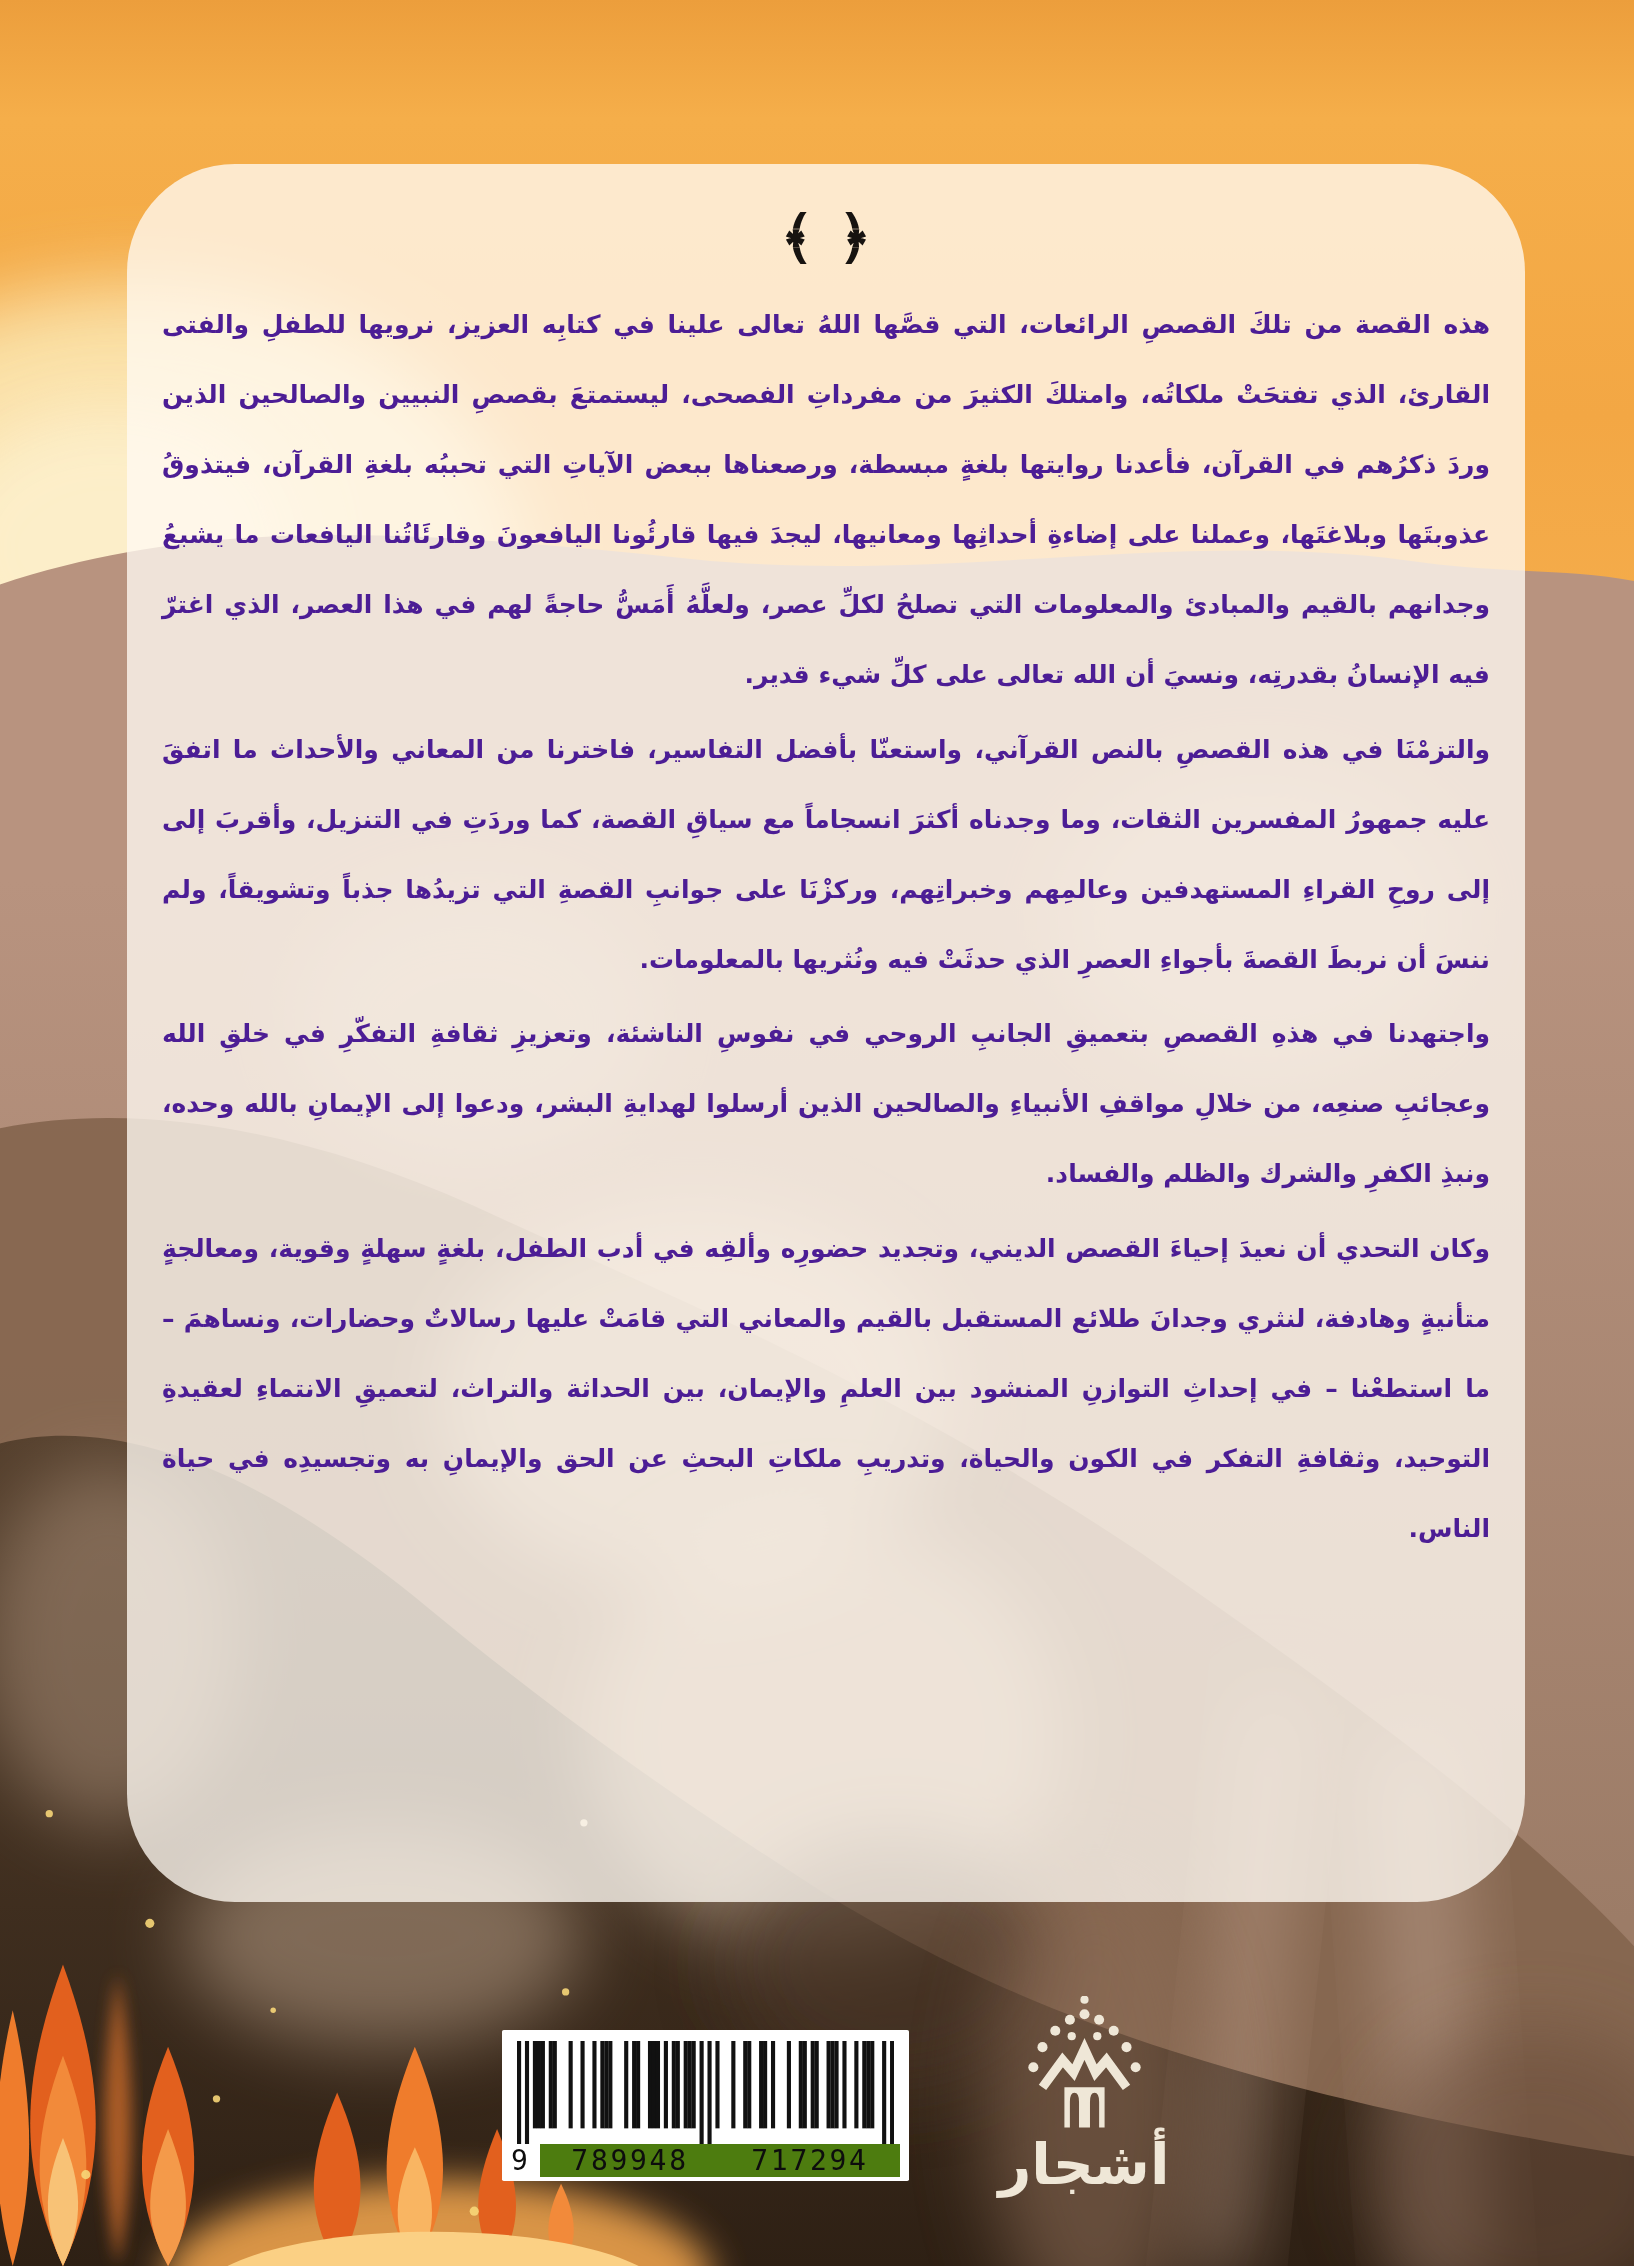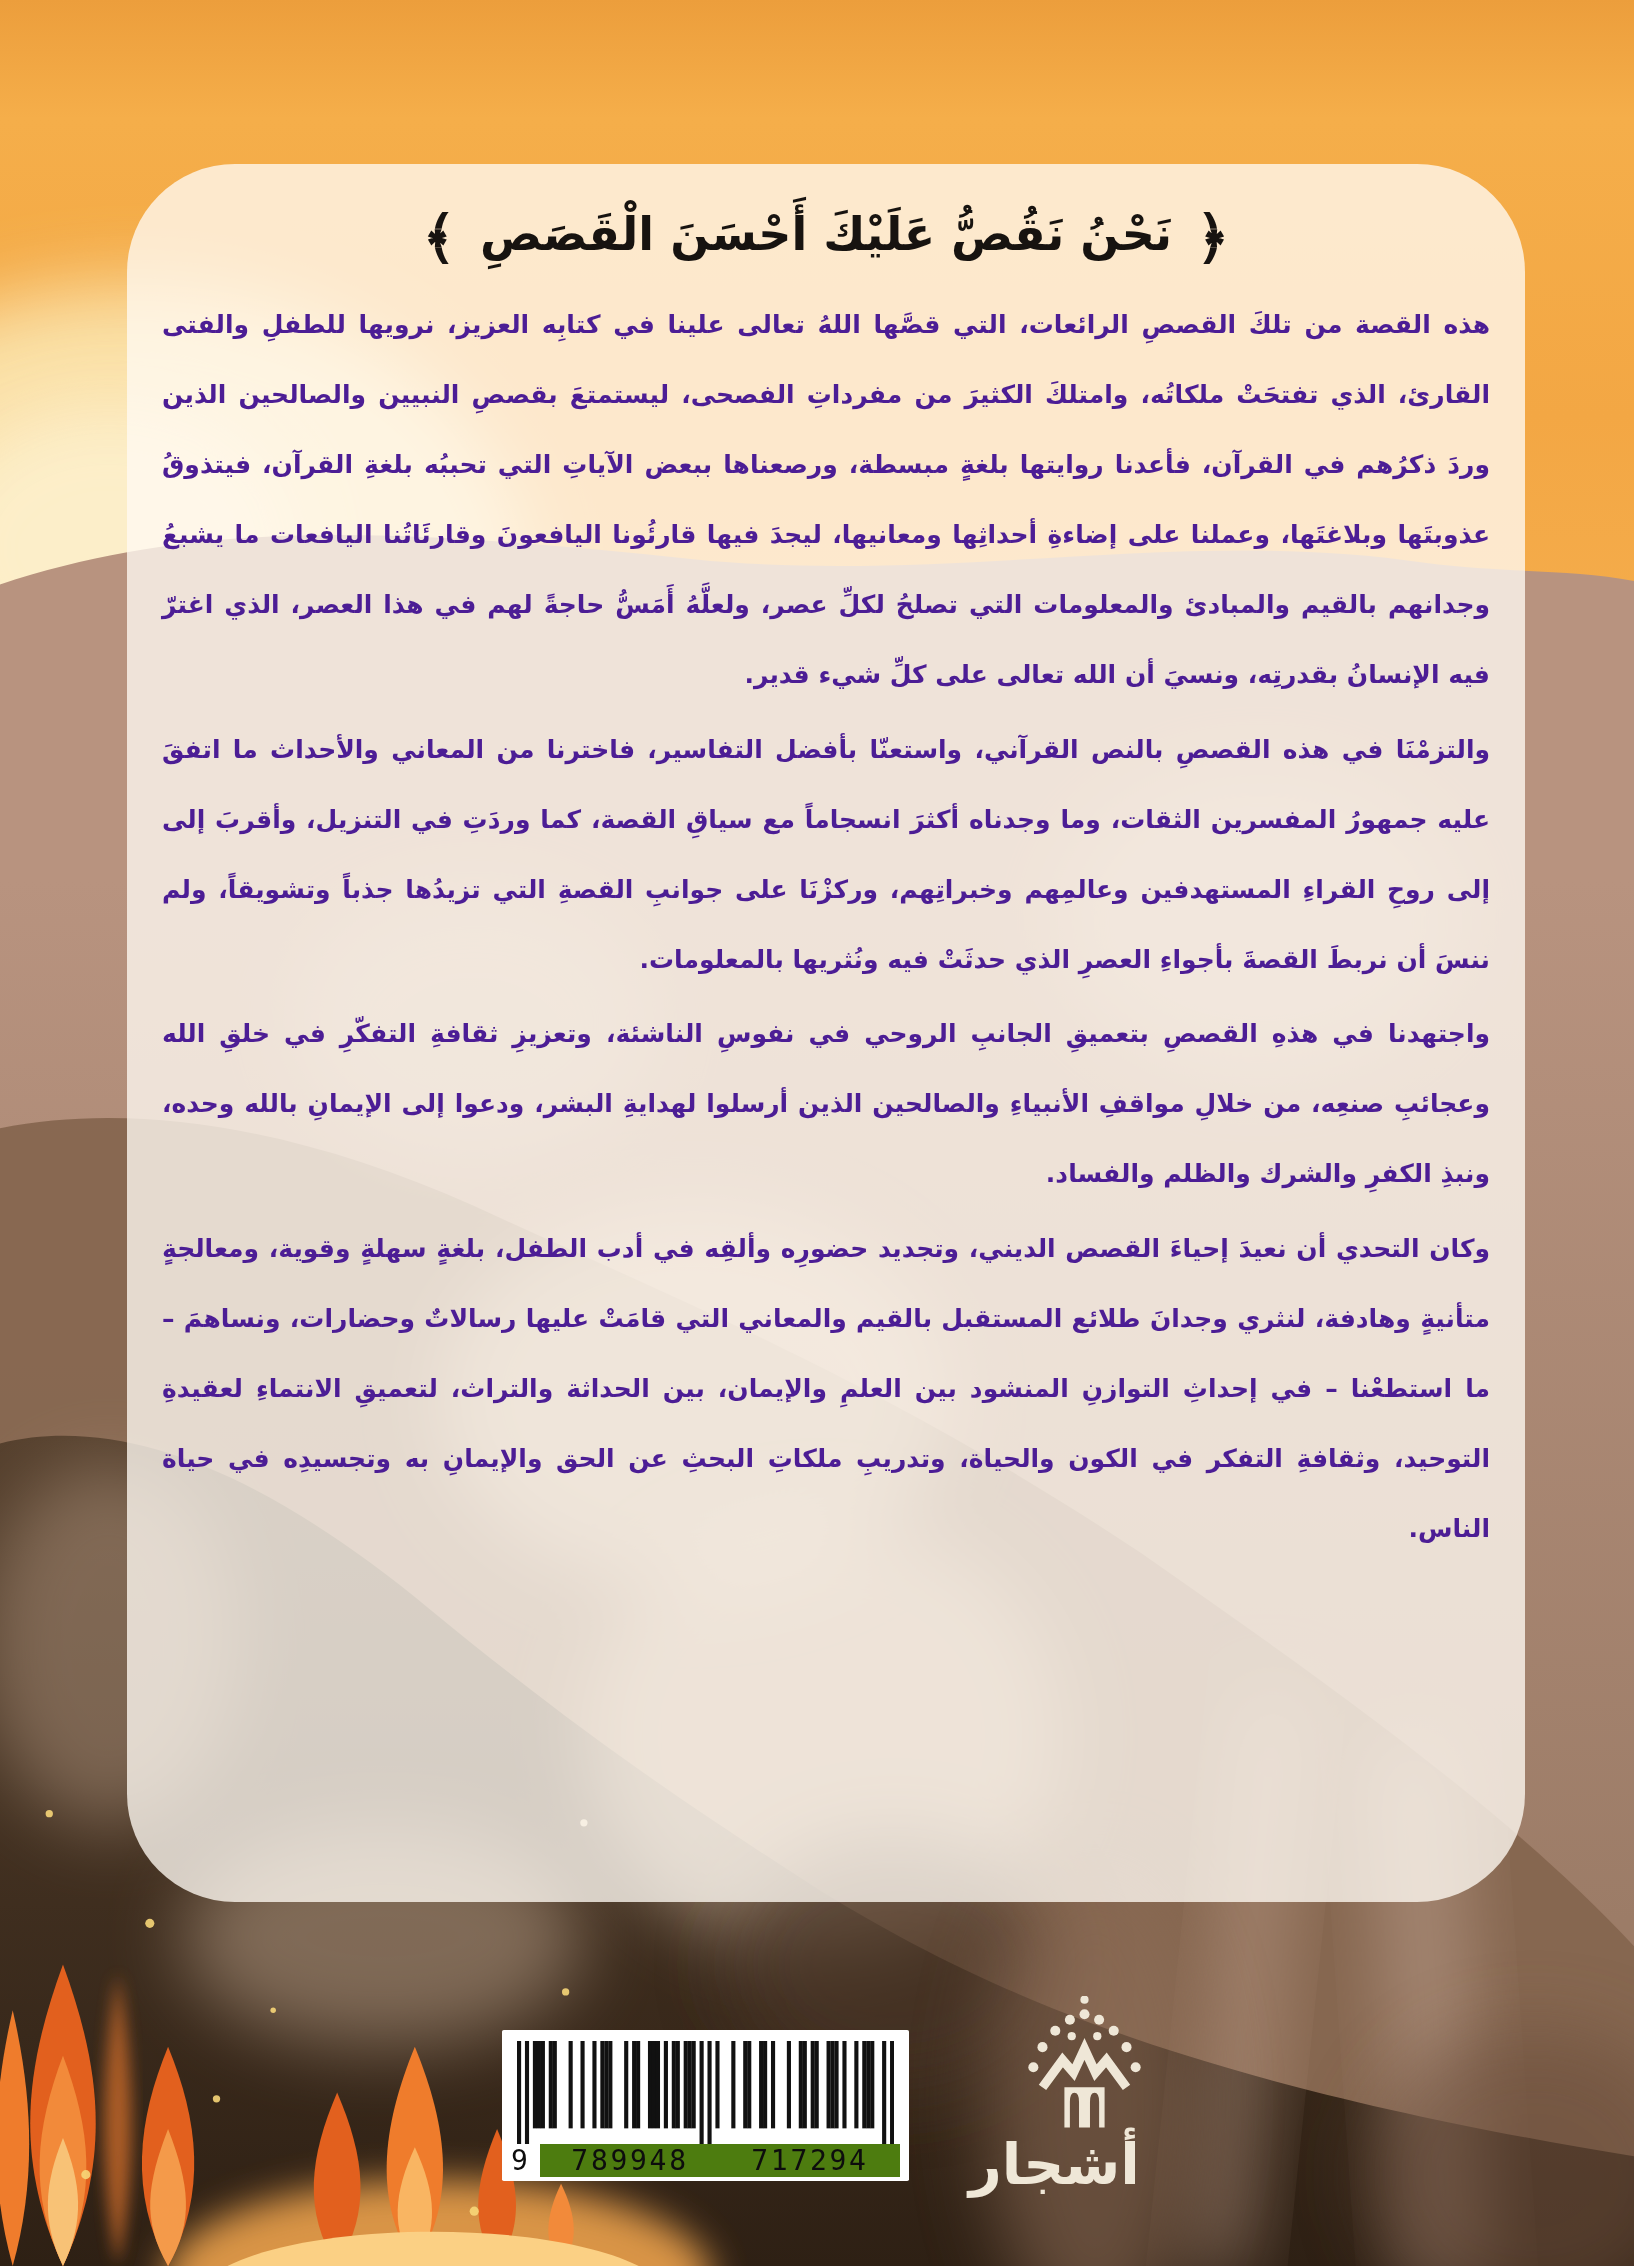--- a/index.html
+++ b/index.html
@@ -33,21 +33,21 @@
   }
   #barcode-bars{position:absolute;left:14.6px;top:11px;width:377px;height:104px;}
   .barcode-digits{
     position:absolute;left:9.1px;right:9.1px;bottom:3.7px;display:flex;align-items:flex-end;
     font-family:"DejaVu Sans Mono",monospace;font-size:28px;color:#0d0d0d;
   }
   .bd-lead{flex:0 0 29px;background:#fff;}
   .bd-g{flex:1;text-align:center;background:#4d7c0f;letter-spacing:2.7px;}
 
   
-  .logo{position:absolute;left:970px;top:1996px;width:230px;text-align:left;color:#efe7d7;}
+  .logo{position:absolute;left:970px;top:1996px;width:230px;text-align:center;color:#efe7d7;}
   .logo-icon{width:179px;height:137px;display:block;margin:0 auto;}
   .logo-wordmark{font-size:57px;font-weight:700;line-height:1.1;margin-top:0;}
 </style>
 </head>
 <body>
 
 <div class="page">
 
   <svg class="bg" viewBox="0 0 1789 2480" preserveAspectRatio="none">
     <defs>
@@ -135,21 +135,20 @@
         <circle cx="620" cy="2180" r="4"></circle>
       <circle cx="520" cy="2420" r="5"></circle>
         <circle cx="700" cy="2300" r="3"></circle>
       <circle cx="640" cy="1995" r="4" fill="#e8d9b8"></circle>
     </g>
   </svg>
 
   <div class="panel">
     <div class="verse">
       <span class="bracket">﴿</span>
-      <span class="verse-text">نَحْنُ نَقُصُّ عَلَيْكَ أَحْسَنَ الْقَصَصِ</span>
       <span class="bracket">﴾</span>
     </div>
     <p>هذه القصة من تلكَ القصصِ الرائعات، التي قصَّها اللهُ تعالى علينا في كتابِه العزيز، نرويها للطفلِ والفتى القارئ، الذي تفتحَتْ ملكاتُه، وامتلكَ الكثيرَ من مفرداتِ الفصحى، ليستمتعَ بقصصِ النبيين والصالحين الذين وردَ ذكرُهم في القرآن، فأعدنا روايتها بلغةٍ مبسطة، ورصعناها ببعض الآياتِ التي تحببُه بلغةِ القرآن، فيتذوقُ عذوبتَها وبلاغتَها، وعملنا على إضاءةِ أحداثِها ومعانيها، ليجدَ فيها قارئُونا اليافعونَ وقارئَاتُنا اليافعات ما يشبعُ وجدانهم بالقيم والمبادئ والمعلومات التي تصلحُ لكلِّ عصر، ولعلَّهُ أَمَسُّ حاجةً لهم في هذا العصر، الذي اغترّ فيه الإنسانُ بقدرتِه، ونسيَ أن الله تعالى على كلِّ شيء قدير.</p>
     <p>والتزمْنَا في هذه القصصِ بالنص القرآني، واستعنّا بأفضل التفاسير، فاخترنا من المعاني والأحداث ما اتفقَ عليه جمهورُ المفسرين الثقات، وما وجدناه أكثرَ انسجاماً مع سياقِ القصة، كما وردَتِ في التنزيل، وأقربَ إلى إلى روحِ القراءِ المستهدفين وعالمِهم وخبراتِهم، وركزْنَا على جوانبِ القصةِ التي تزيدُها جذباً وتشويقاً، ولم ننسَ أن نربطَ القصةَ بأجواءِ العصرِ الذي حدثَتْ فيه ونُثريها بالمعلومات.</p>
     <p>واجتهدنا في هذهِ القصصِ بتعميقِ الجانبِ الروحي في نفوسِ الناشئة، وتعزيزِ ثقافةِ التفكّرِ في خلقِ الله وعجائبِ صنعِه، من خلالِ مواقفِ الأنبياءِ والصالحين الذين أرسلوا لهدايةِ البشر، ودعوا إلى الإيمانِ بالله وحده، ونبذِ الكفرِ والشرك والظلم والفساد.</p>
     <p>وكان التحدي أن نعيدَ إحياءَ القصص الديني، وتجديد حضورِه وألقِه في أدب الطفل، بلغةٍ سهلةٍ وقوية، ومعالجةٍ متأنيةٍ وهادفة، لنثري وجدانَ طلائع المستقبل بالقيم والمعاني التي قامَتْ عليها رسالاتٌ وحضارات، ونساهمَ – ما استطعْنا – في إحداثِ التوازنِ المنشود بين العلمِ والإيمان، بين الحداثة والتراث، لتعميقِ الانتماءِ لعقيدةِ التوحيد، وثقافةِ التفكر في الكون والحياة، وتدريبِ ملكاتِ البحثِ عن الحق والإيمانِ به وتجسيدِه في حياة الناس.</p>
 
   </div>
 
   <div class="barcode">

